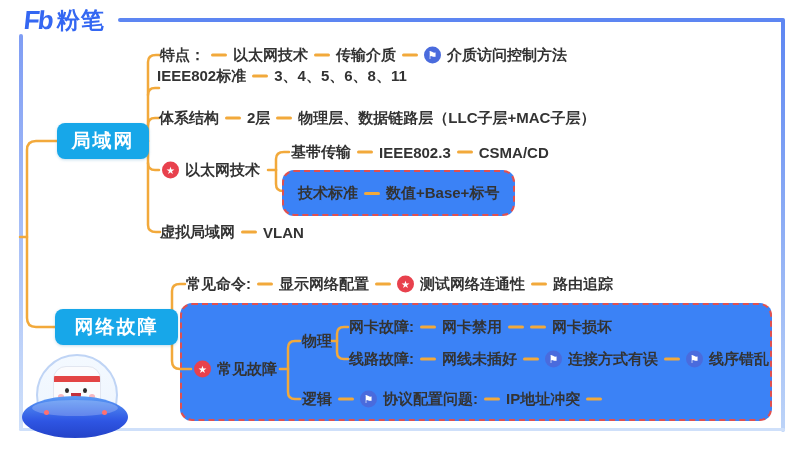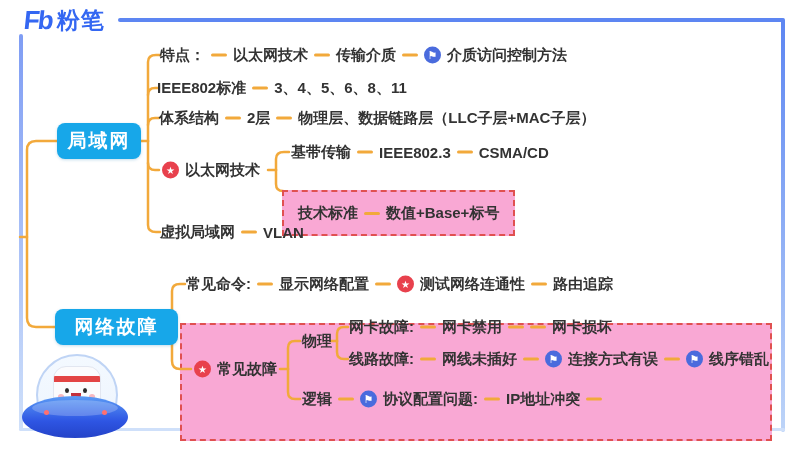--- a/index.html
+++ b/index.html
@@ -13,28 +13,28 @@
   .frame-right{left:781px;top:18px;width:4px;height:414px;background:linear-gradient(180deg,#5d86f2,#bdd4f8);}
   .frame-left{left:19px;top:34px;width:4px;height:396px;background:linear-gradient(180deg,#7f9df4,#cfe0fa);}
   .frame-bottom{left:19px;top:428px;width:766px;height:3px;background:#cfe0fa;}
   
   .logo{position:absolute;left:24px;top:5px;display:flex;align-items:center;gap:5px;z-index:3;color:#3467f2;}
   .logo-mark{font-size:26px;font-weight:800;letter-spacing:-2px;transform:skewX(-6deg);}
   .logo-name{font-size:23px;font-weight:800;letter-spacing:1px;}
   
   #wires{position:absolute;left:0;top:0;z-index:2;}
   
-  .hl-box{position:absolute;border:2px dashed #e05050;border-radius:0;background:#f9a8d4;z-index:1;margin-top:20px;}
+  .hl-box{position:absolute;border:2px dashed #e05050;border-radius:12px;background:#3b82f6;z-index:1;}
   .hl-box-a{left:282px;top:170px;height:42px;display:flex;align-items:center;gap:6px;padding:0 14px;z-index:3;}
   .hl-box-b{left:180px;top:303px;width:588px;height:114px;}
   
   .topic{position:absolute;background:#17a7e9;color:#fff;font-weight:700;font-size:19px;
          letter-spacing:2px;border-radius:8px;display:flex;align-items:center;justify-content:center;
          z-index:3;box-shadow:0 1px 3px rgba(20,120,180,0.25);}
-  .topic-lan{left:57px;top:123px;width:84px;height:36px;}
+  .topic-lan{left:57px;top:123px;width:92px;height:36px;}
   .topic-fault{left:55px;top:309px;width:123px;height:36px;}
   
   .row{position:absolute;display:flex;align-items:center;gap:6px;transform:translateY(-50%);
        white-space:nowrap;z-index:3;}
   .lbl{font-size:15px;font-weight:600;color:#333;}
   .dash{width:16px;height:3px;background:#f2a93b;border-radius:2px;flex:0 0 auto;}
   .marker{width:17px;height:17px;border-radius:50%;display:flex;align-items:center;justify-content:center;
           color:#fff;font-size:10px;line-height:1;flex:0 0 auto;}
   .marker.star{background:#e8414d;}
   .marker.flag{background:#4a6bdd;font-size:11px;}
@@ -116,21 +116,21 @@
     <span class="lbl">特点：</span>
     <i class="dash"></i>
     <span class="lbl">以太网技术</span>
     <i class="dash"></i>
     <span class="lbl">传输介质</span>
     <i class="dash"></i>
     <span class="marker flag">⚑</span>
     <span class="lbl">介质访问控制方法</span>
   </div>
 
-  <div class="row" style="left:157px;top:88px">
+  <div class="row" style="left:157px;top:76px">
     <span class="lbl">IEEE802标准</span>
     <i class="dash"></i>
     <span class="lbl">3、4、5、6、8、11</span>
   </div>
 
   <div class="row" style="left:159px;top:118px">
     <span class="lbl">体系结构</span>
     <i class="dash"></i>
     <span class="lbl">2层</span>
     <i class="dash"></i>

